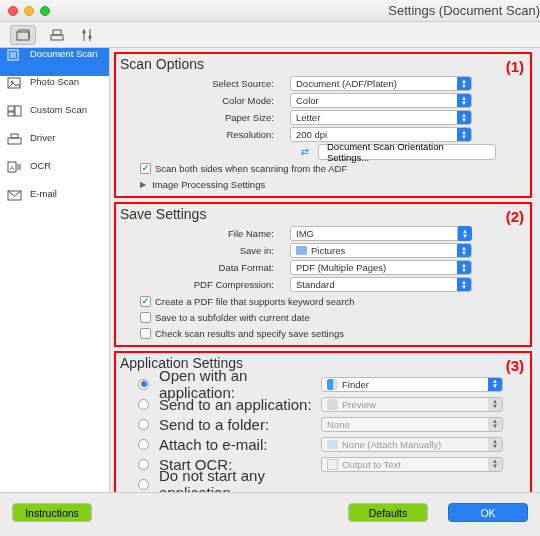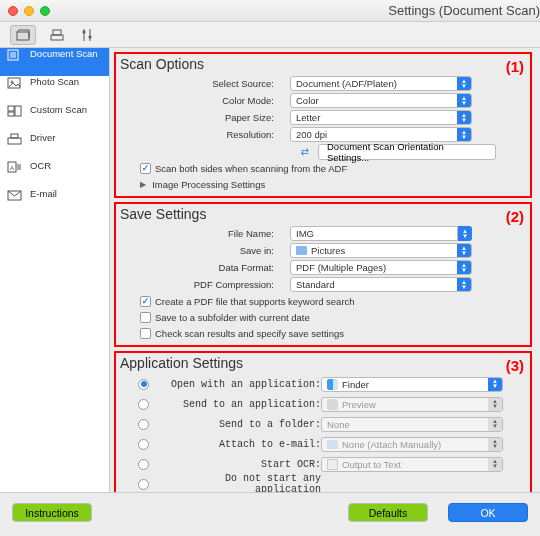--- a/index.html
+++ b/index.html
@@ -21,21 +21,21 @@
   .sidebar-item.selected svg { stroke: #fff; fill: #fff; }
   .sidebar svg { display: block; }
 
   .content { flex: 1; background: #ececec; position: relative; overflow: hidden; padding: 4px 8px 4px 4px; }
   .group { margin-bottom: 4px; padding: 2px 4px 4px 4px; border: 2px solid #ff0000; position: relative; }
   .group-marker { position: absolute; right: 6px; top: 4px; font-size: 15px; font-weight: bold; color: #ff0000; }
   .group-head { font-size: 14px; color: #333; margin-bottom: 3px; }
   .row { display: flex; align-items: center; height: 17px; }
   .radio-row { display: flex; align-items: center; height: 20px; }
   .lbl { width: 170px; text-align: right; color: #333; font-size: 9.5px; padding-right: 16px; }
-  .rlbl { width: 168px; text-align: right; color: #333; font-size: 10px; padding-left: 6px; font-family: Liberation Mono, monospace; }
+  .rlbl { width: 168px; text-align: left; color: #333; font-size: 15px; padding-left: 6px; }
   .select { flex: 1; height: 15px; max-width: 182px; background: #fff; border: 1px solid #bbb; border-radius: 3px; display: flex; align-items: center; justify-content: space-between; padding: 0 0 0 5px; font-size: 9.5px; color: #333; overflow:hidden;gap:32px; }
   .select.disabled { background: #f4f4f4; color: #999; }
   .select .arrows { width: 14px; height: 100%; background: #2a7ff0; display: flex; flex-direction: column; align-items: center; justify-content: center; color: #fff; font-size: 6px; line-height: 5px; }
   .select.plain .arrows { background: #ddd; color: #666; }
   .input { flex: 1; height: 15px; max-width: 168px; background: #fff; border: 1px solid #bbb; border-radius: 3px 0 0 3px; padding: 0 5px; font-size: 9.5px; color: #333; display:flex; align-items:center;}
   .input-combo { display:flex; flex:1; max-width:182px; }
   .input-combo .arrows { width: 14px; background: #2a7ff0; color:#fff; display:flex; flex-direction:column; align-items:center; justify-content:center; font-size:6px; line-height:5px; border-radius:0 3px 3px 0;}
   .checkbox { width: 11px; height: 11px; border: 1px solid #999; border-radius: 2px; background: #fff; margin-right: 4px; display: flex; align-items: center; justify-content: center; font-size: 8px; color: #2a7ff0; font-weight: bold; }
   .checkbox.checked { background: #fff; }
   .checkbox.checked::after { content: "✓"; color: #2a7ff0; font-size:9px; line-height:9px; }

